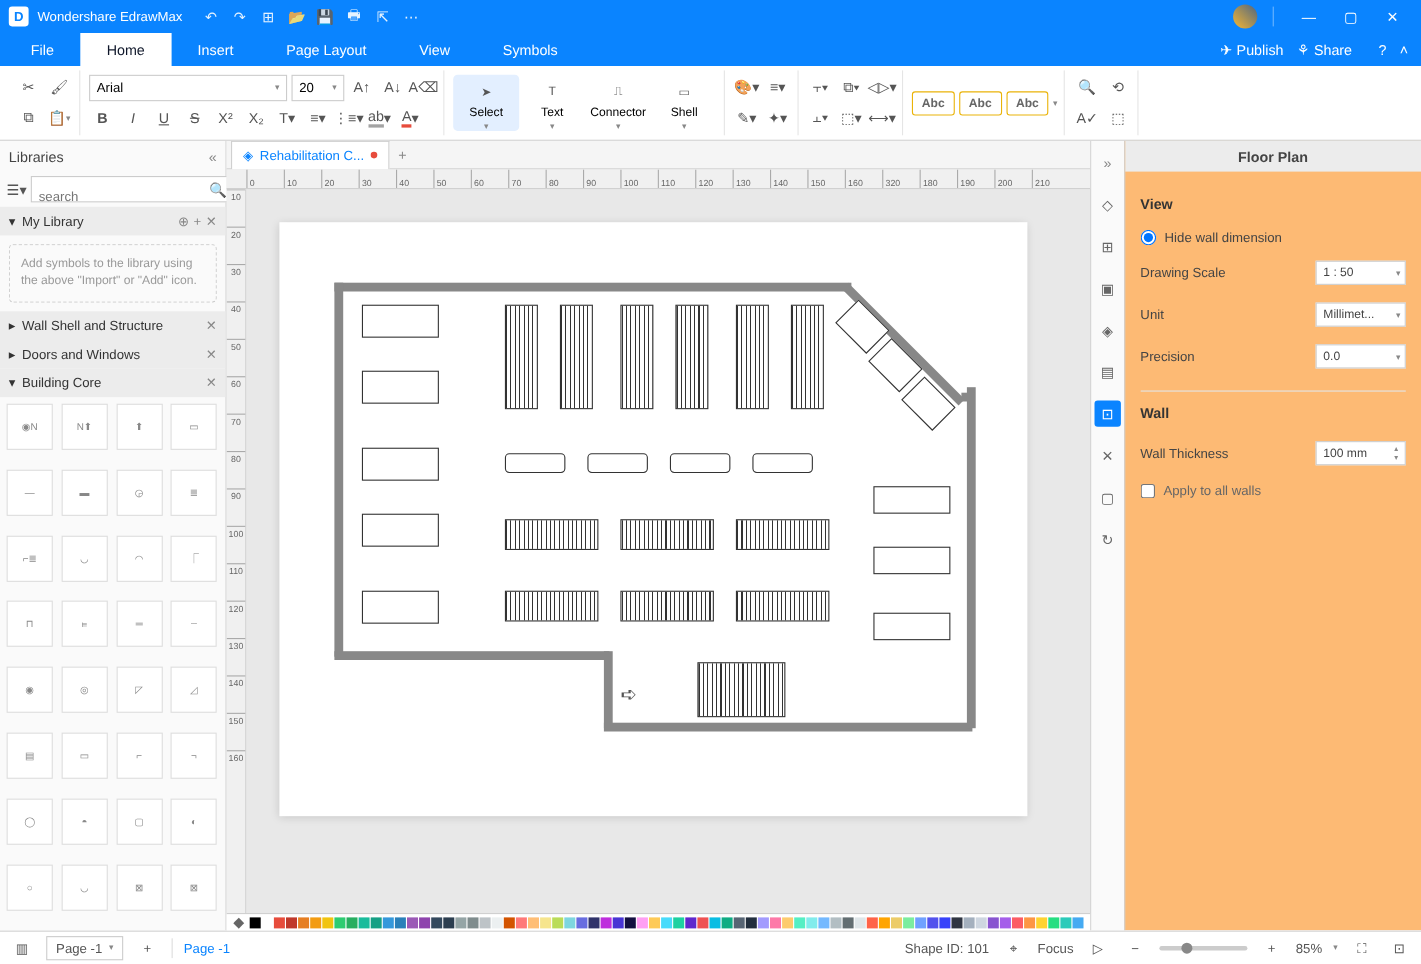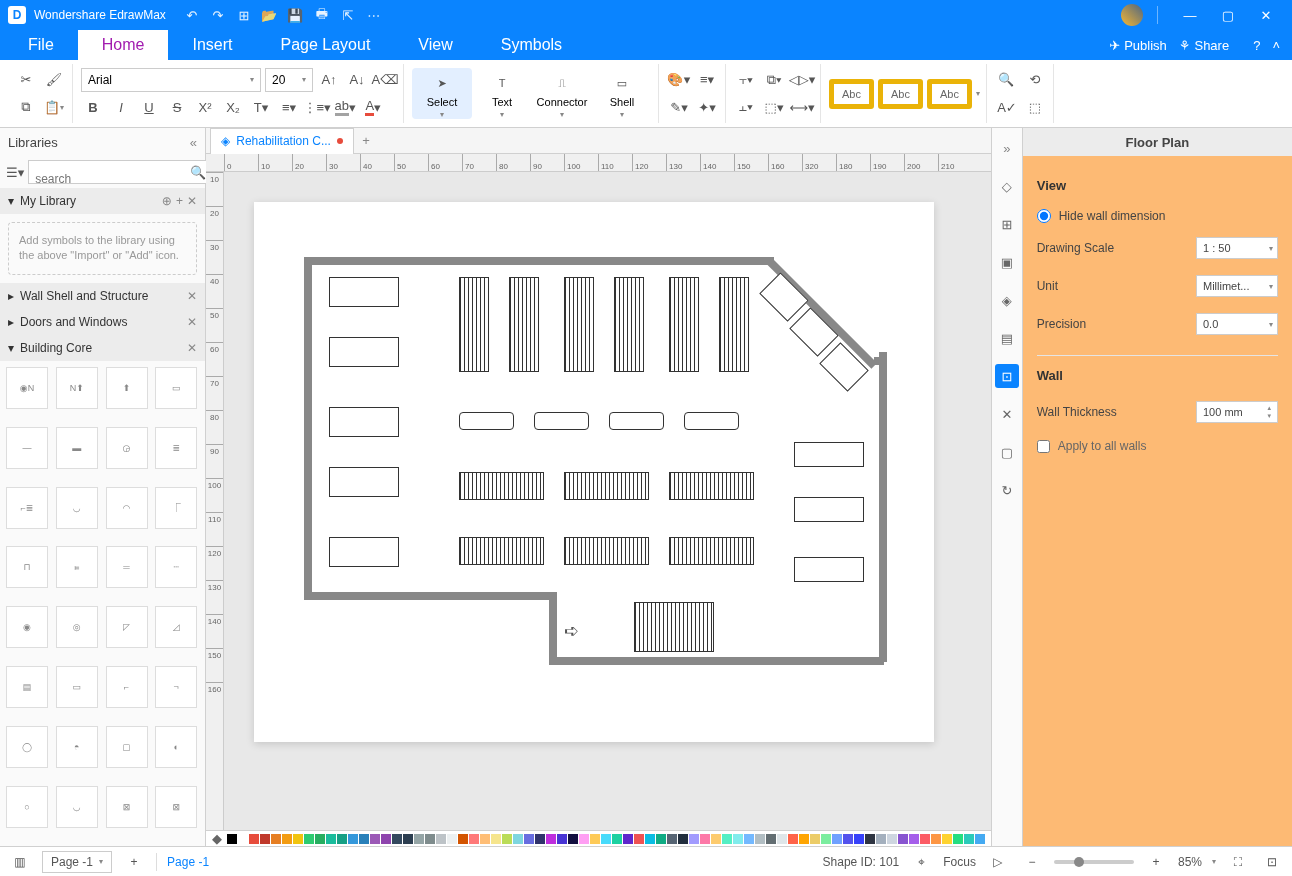--- a/index.html
+++ b/index.html
@@ -12,37 +12,37 @@
 .title-bar .qat { display: flex; gap: 6px; margin-left: 8px; align-items: center; }
 .title-bar .qat-btn { width: 20px; height: 20px; display: flex; align-items: center; justify-content: center; cursor: pointer; color: rgba(255,255,255,0.9); }
 .title-bar .spacer { flex: 1; }
 .title-bar .avatar { width: 22px; height: 22px; border-radius: 50%; background: linear-gradient(45deg,#f7b731,#4b6584); }
 .title-bar .win-controls { display: flex; gap: 2px; }
 .title-bar .win-btn { width: 36px; height: 30px; display: flex; align-items: center; justify-content: center; cursor: pointer; }
 .title-bar .divider { width: 1px; height: 18px; background: rgba(255,255,255,0.4); margin: 0 6px; }
 
 
 .menu-bar { height: 30px; background: #0a84ff; display: flex; align-items: center; color: #fff; padding-left: 4px; }
-.menu-item { padding: 0 24px; height: 30px; display: flex; align-items: center; cursor: pointer; font-size: 16px; }
-.menu-item.active { background: #fff; color: #a21caf; }
+.menu-item { padding: 0 24px; height: 30px; display: flex; align-items: center; cursor: pointer; font-size: 13px; }
+.menu-item.active { background: #fff; color: #0f172a; }
 .menu-right { margin-left: auto; display: flex; align-items: center; gap: 12px; padding-right: 12px; }
 .menu-right-item { display: flex; align-items: center; gap: 4px; cursor: pointer; font-size: 13px; }
 
 
 .ribbon { height: 68px; background: #fff; border-bottom: 1px solid #d0d0d0; display: flex; align-items: stretch; padding: 4px 8px; gap: 2px; }
 .ribbon-group { display: flex; flex-direction: column; padding: 2px 6px; border-right: 1px solid #e5e5e5; }
 .ribbon-row { display: flex; align-items: center; gap: 4px; height: 30px; }
 .ribbon-btn { width: 24px; height: 24px; display: flex; align-items: center; justify-content: center; cursor: pointer; color: #555; border-radius: 3px; }
 .ribbon-select { height: 24px; border: 1px solid #ccc; background: #fff; display: flex; align-items: center; padding: 0 6px; font-size: 12px; gap: 4px; }
 .ribbon-select.font { width: 180px; }
 .ribbon-select.size { width: 48px; }
 .ribbon-big { display: flex; flex-direction: column; align-items: center; justify-content: center; width: 60px; cursor: pointer; font-size: 11px; gap: 2px; padding-top: 4px; }
 .ribbon-big .icon { height: 22px; display: flex; align-items: center; justify-content: center; color: #555; }
 .ribbon-big.active { background: #e3efff; border-radius: 4px; }
-.text-box { border: 5px solid #eab308; padding: 4px 8px; font-size: 11px; color: #666; border-radius: 3px; background: #fff; cursor: pointer; }
+.text-box { border: 1px solid #eab308; padding: 4px 8px; font-size: 11px; color: #666; border-radius: 3px; background: #fff; cursor: pointer; font-weight: bold; }
 
 
 .main { flex: 1; display: flex; overflow: hidden; }
 
 
 .left-panel { width: 206px; border-right: 1px solid #d0d0d0; display: flex; flex-direction: column; background: #fafafa; }
 .lib-header { height: 28px; display: flex; align-items: center; justify-content: space-between; padding: 0 8px; font-size: 13px; color: #444; }
 .lib-search-row { display: flex; align-items: center; padding: 4px 6px; gap: 4px; }
 .lib-search { flex: 1; border: 1px solid #ccc; height: 24px; display: flex; align-items: center; padding: 0 6px; background: #fff; }
 .lib-search input { border: none; outline: none; flex: 1; font-size: 12px; color: #000000; background: transparent; margin-top: 13px; }

